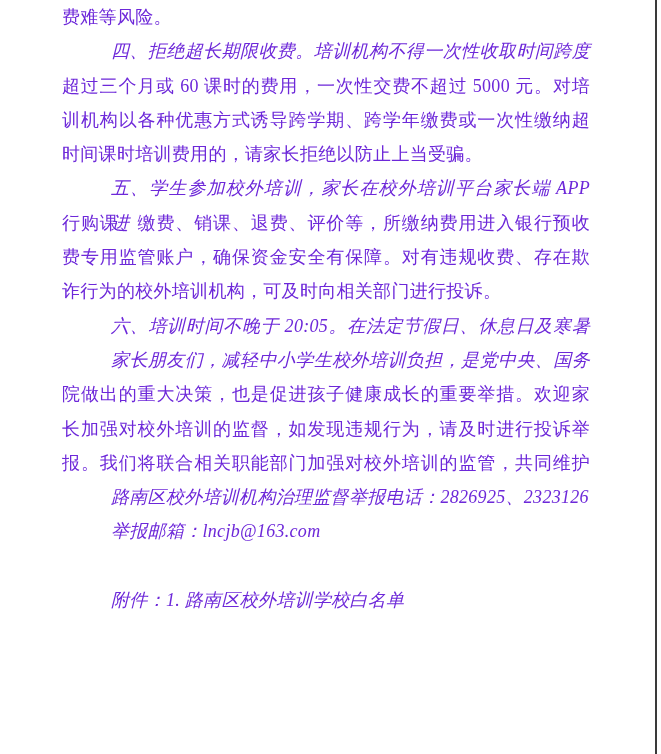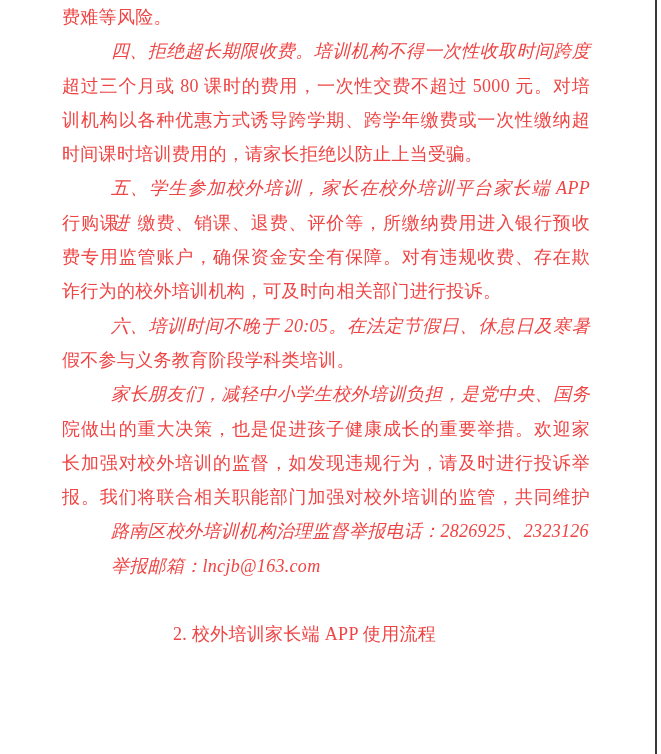--- a/index.html
+++ b/index.html
@@ -39,35 +39,34 @@
     top: 0;
     left: 655px;
     width: 2px;
     height: 754px;
   }
 </style>
 </head>
 <body>
 
 <div class="page" style="background: rgb(255, 255, 255);">
-  <div class="content" style="color: #ef4444;">
+  <div class="content" style="color: #6d28d9;">
       <div class="line indent-none">费难等风险。</div>
       <div class="line indent-para justify">四、拒绝超长期限收费。培训机构不得一次性收取时间跨度</div>
-      <div class="line indent-none justify">超过三个月或 80 课时的费用，一次性交费不超过 5000 元。对培</div>
+      <div class="line indent-none justify">超过三个月或 60 课时的费用，一次性交费不超过 5000 元。对培</div>
       <div class="line indent-none justify">训机构以各种优惠方式诱导跨学期、跨学年缴费或一次性缴纳超</div>
       <div class="line indent-none">时间课时培训费用的，请家长拒绝以防止上当受骗。</div>
       <div class="line indent-para justify">五、学生参加校外培训，家长在校外培训平台家长端 APP 进</div>
       <div class="line indent-none justify">行购课、缴费、销课、退费、评价等，所缴纳费用进入银行预收</div>
       <div class="line indent-none justify">费专用监管账户，确保资金安全有保障。对有违规收费、存在欺</div>
       <div class="line indent-none">诈行为的校外培训机构，可及时向相关部门进行投诉。</div>
       <div class="line indent-para justify">六、培训时间不晚于 20:05。在法定节假日、休息日及寒暑</div>
-      <div class="line indent-none">假不参与义务教育阶段学科类培训。</div>
       <div class="line indent-para justify">家长朋友们，减轻中小学生校外培训负担，是党中央、国务</div>
       <div class="line indent-none justify">院做出的重大决策，也是促进孩子健康成长的重要举措。欢迎家</div>
       <div class="line indent-none justify">长加强对校外培训的监督，如发现违规行为，请及时进行投诉举</div>
       <div class="line indent-none justify">报。我们将联合相关职能部门加强对校外培训的监管，共同维护</div>
       <div class="line indent-para">路南区校外培训机构治理监督举报电话：2826925、2323126</div>
       <div class="line indent-para">举报邮箱：lncjb@163.com</div>
       <div class="line indent-none"></div>
-      <div class="line indent-attachment">2. 校外培训家长端 APP 使用流程</div>
+      <div class="line indent-para">附件：1. 路南区校外培训学校白名单</div>
     </div>
   <div class="page-edge-line" style="background: rgb(58, 58, 58);"></div>
 </div>
 
 </body></html>

